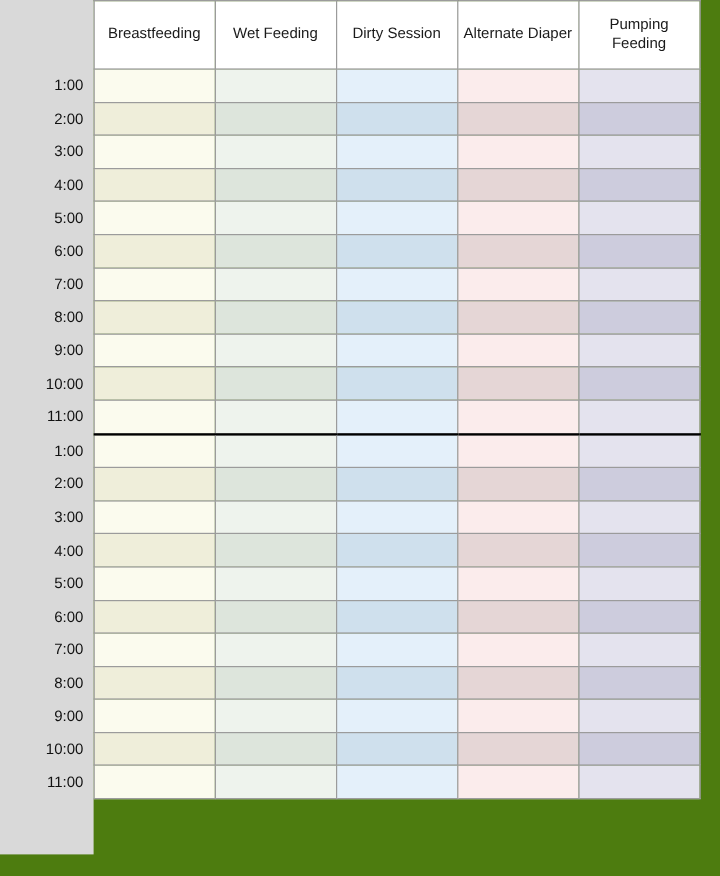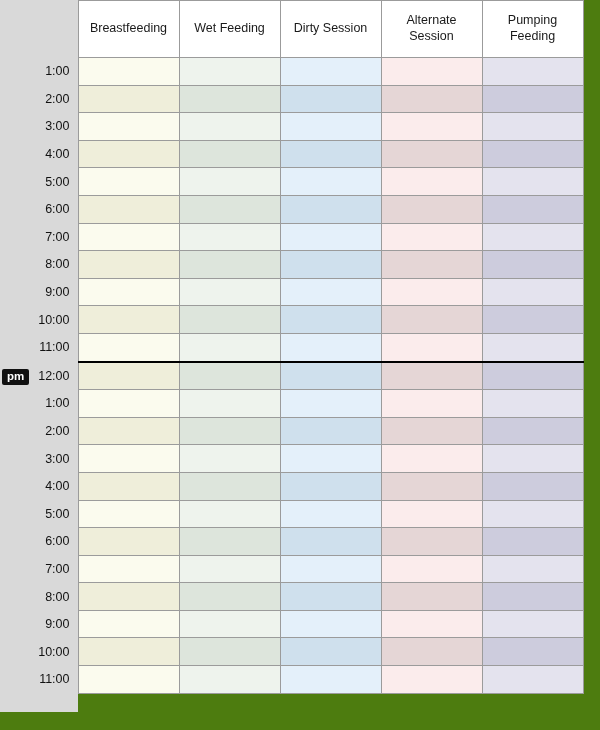--- a/index.html
+++ b/index.html
@@ -116,21 +116,21 @@
       <col class="data-col">
       <col class="data-col">
     </colgroup>
     <thead>
       <tr>
         <th class="head-blank"></th>
         <th class="head-blank"></th>
         <th class="col-head">Breastfeeding</th>
         <th class="col-head">Wet Feeding</th>
         <th class="col-head">Dirty Session</th>
-        <th class="col-head">Alternate Session</th>
+        <th class="col-head">Alternate Diaper</th>
         <th class="col-head">Pumping Feeding</th>
       </tr>
     </thead>
     <tbody id="grid-body">
         <tr>
           <td class="ampm-cell"></td>
           <td class="hour-cell">1:00</td>
           <td class="data-cell" style="background: rgb(251, 251, 238);"></td>
           <td class="data-cell" style="background: rgb(238, 243, 237);"></td>
           <td class="data-cell" style="background: rgb(228, 240, 250);"></td>
@@ -219,29 +219,20 @@
           <td class="data-cell" style="background: rgb(205, 204, 221);"></td>
         </tr>
         <tr class="band-end">
           <td class="ampm-cell"></td>
           <td class="hour-cell">11:00</td>
           <td class="data-cell" style="background: rgb(251, 251, 238);"></td>
           <td class="data-cell" style="background: rgb(238, 243, 237);"></td>
           <td class="data-cell" style="background: rgb(228, 240, 250);"></td>
           <td class="data-cell" style="background: rgb(251, 236, 236);"></td>
           <td class="data-cell" style="background: rgb(228, 227, 238);"></td>
-        </tr>
-        <tr class="band-start">
-          <td class="ampm-cell"><span class="ampm-badge">pm</span></td>
-          <td class="hour-cell">12:00</td>
-          <td class="data-cell" style="background: rgb(239, 238, 218);"></td>
-          <td class="data-cell" style="background: rgb(221, 229, 220);"></td>
-          <td class="data-cell" style="background: rgb(207, 224, 237);"></td>
-          <td class="data-cell" style="background: rgb(229, 214, 214);"></td>
-          <td class="data-cell" style="background: rgb(205, 204, 221);"></td>
         </tr>
         <tr>
           <td class="ampm-cell"></td>
           <td class="hour-cell">1:00</td>
           <td class="data-cell" style="background: rgb(251, 251, 238);"></td>
           <td class="data-cell" style="background: rgb(238, 243, 237);"></td>
           <td class="data-cell" style="background: rgb(228, 240, 250);"></td>
           <td class="data-cell" style="background: rgb(251, 236, 236);"></td>
           <td class="data-cell" style="background: rgb(228, 227, 238);"></td>
         </tr>

